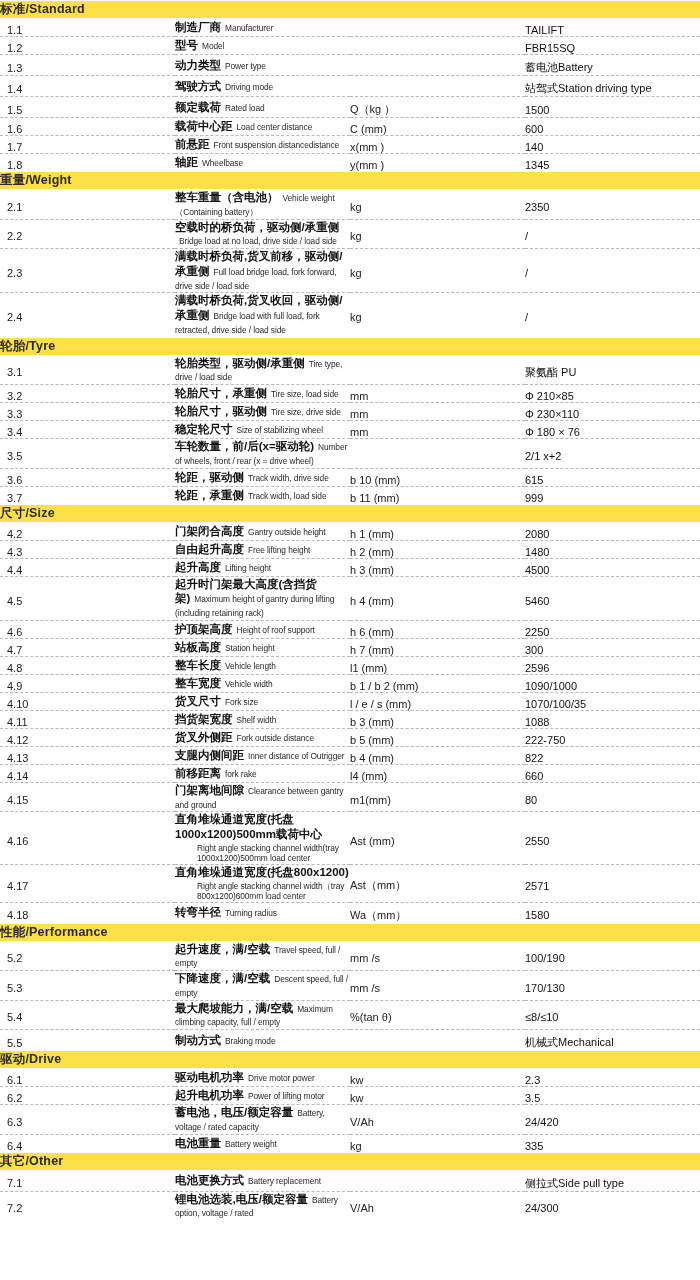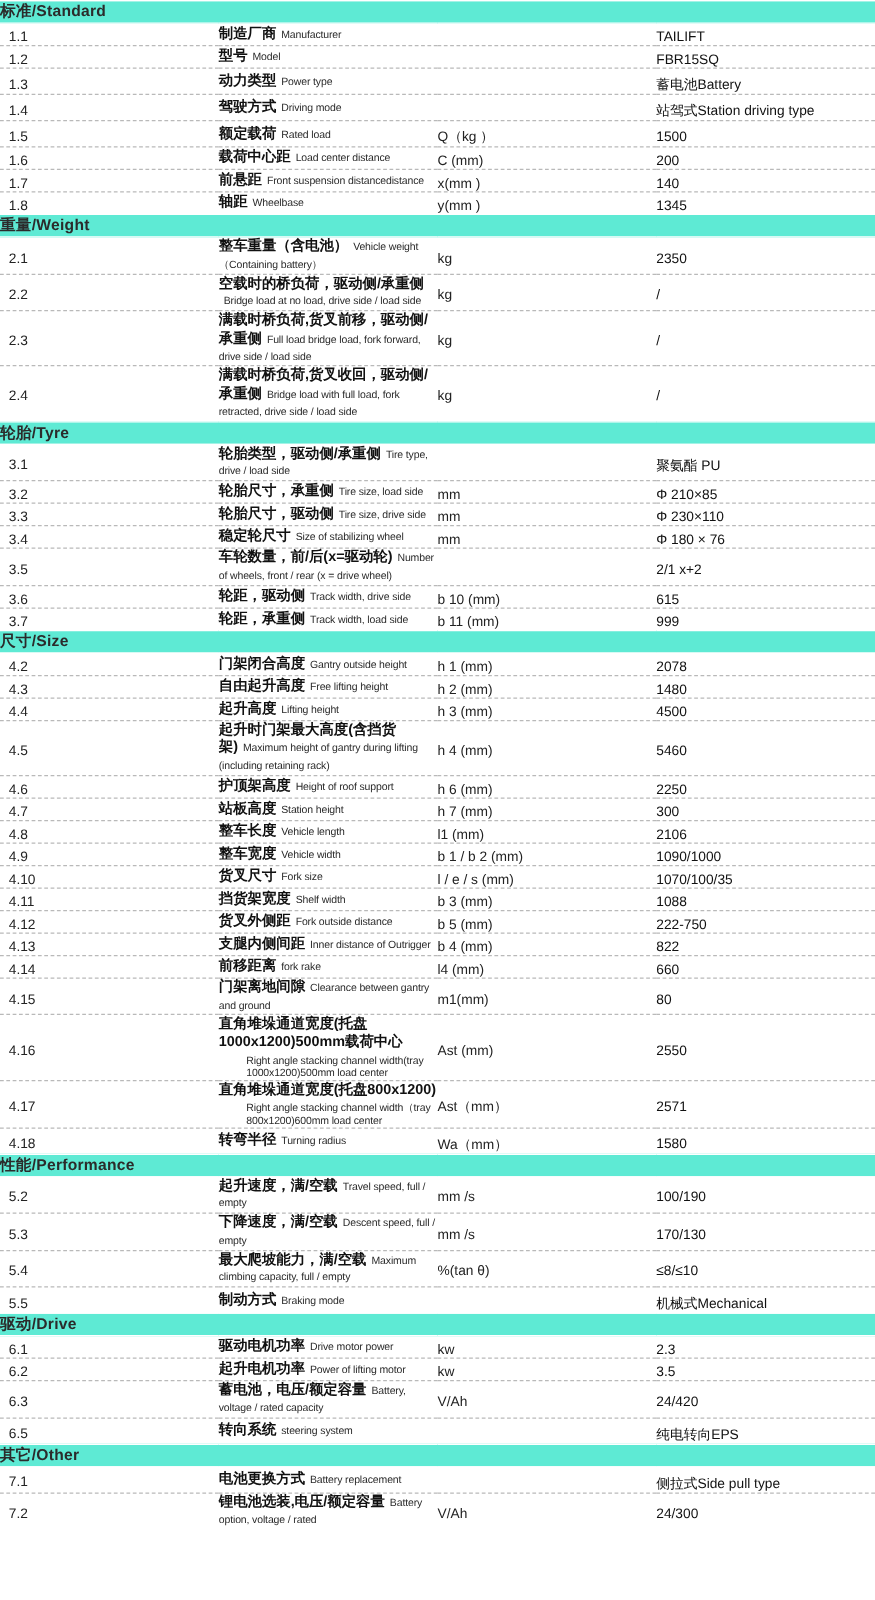--- a/index.html
+++ b/index.html
@@ -16,21 +16,21 @@
   #spec-table {
     width: 700px;
     border-collapse: collapse;
     table-layout: fixed;
   }
   #spec-table td {
     vertical-align: middle;
     padding: 0;
   }
   tr.section-row td {
-    background: #5eead4;
+    background: #fde047;
     padding: 4px 6px 5px 6px;
     font-size: 12.5px;
     font-weight: bold;
     color: #2b2b2b;
     letter-spacing: 0.2px;
     border-top: 1px solid #ffffff;
     border-bottom: 1px solid #ffffff;
   }
   tr.data-row td {
     border-bottom: 1px dashed #b9b9b9;
@@ -125,21 +125,21 @@
       <tr class="data-row">
         <td class="c-num">1.5</td>
         <td class="c-label"><span class="lab-cn">额定载荷</span><span class="lab-en">Rated load</span></td>
         <td class="c-unit nowrap">Q（kg ）</td>
         <td class="c-value nowrap">1500</td>
       </tr>
       <tr class="data-row">
         <td class="c-num">1.6</td>
         <td class="c-label"><span class="lab-cn">载荷中心距</span><span class="lab-en">Load center distance</span></td>
         <td class="c-unit nowrap">C (mm)</td>
-        <td class="c-value nowrap">200</td>
+        <td class="c-value nowrap">600</td>
       </tr>
       <tr class="data-row">
         <td class="c-num">1.7</td>
         <td class="c-label"><span class="lab-cn">前悬距</span><span class="lab-en">Front suspension distancedistance</span></td>
         <td class="c-unit nowrap">x(mm )</td>
         <td class="c-value nowrap">140</td>
       </tr>
       <tr class="data-row last-of-section">
         <td class="c-num">1.8</td>
         <td class="c-label"><span class="lab-cn">轴距</span><span class="lab-en">Wheelbase</span></td>
@@ -218,21 +218,21 @@
         <td class="c-unit nowrap">b 11 (mm)</td>
         <td class="c-value nowrap">999</td>
       </tr>
       <tr class="section-row">
         <td colspan="4">尺寸/Size</td>
       </tr>
       <tr class="data-row">
         <td class="c-num">4.2</td>
         <td class="c-label"><span class="lab-cn">门架闭合高度</span><span class="lab-en">Gantry outside height</span></td>
         <td class="c-unit nowrap">h 1 (mm)</td>
-        <td class="c-value nowrap">2078</td>
+        <td class="c-value nowrap">2080</td>
       </tr>
       <tr class="data-row">
         <td class="c-num">4.3</td>
         <td class="c-label"><span class="lab-cn">自由起升高度</span><span class="lab-en">Free lifting height</span></td>
         <td class="c-unit nowrap">h 2 (mm)</td>
         <td class="c-value nowrap">1480</td>
       </tr>
       <tr class="data-row">
         <td class="c-num">4.4</td>
         <td class="c-label"><span class="lab-cn">起升高度</span><span class="lab-en">Lifting height</span></td>
@@ -254,21 +254,21 @@
       <tr class="data-row">
         <td class="c-num">4.7</td>
         <td class="c-label"><span class="lab-cn">站板高度</span><span class="lab-en">Station height</span></td>
         <td class="c-unit nowrap">h 7 (mm)</td>
         <td class="c-value nowrap">300</td>
       </tr>
       <tr class="data-row">
         <td class="c-num">4.8</td>
         <td class="c-label"><span class="lab-cn">整车长度</span><span class="lab-en">Vehicle length</span></td>
         <td class="c-unit nowrap">l1  (mm)</td>
-        <td class="c-value nowrap">2106</td>
+        <td class="c-value nowrap">2596</td>
       </tr>
       <tr class="data-row">
         <td class="c-num">4.9</td>
         <td class="c-label"><span class="lab-cn">整车宽度</span><span class="lab-en">Vehicle width</span></td>
         <td class="c-unit nowrap">b 1 / b 2 (mm)</td>
         <td class="c-value nowrap">1090/1000</td>
       </tr>
       <tr class="data-row">
         <td class="c-num">4.10</td>
         <td class="c-label"><span class="lab-cn">货叉尺寸</span><span class="lab-en">Fork size</span></td>
@@ -364,25 +364,25 @@
         <td class="c-label"><span class="lab-cn">起升电机功率</span><span class="lab-en">Power of lifting motor</span></td>
         <td class="c-unit nowrap">kw</td>
         <td class="c-value nowrap">3.5</td>
       </tr>
       <tr class="data-row">
         <td class="c-num">6.3</td>
         <td class="c-label"><span class="lab-cn">蓄电池，电压/额定容量</span><span class="lab-en">Battery, voltage / rated capacity</span></td>
         <td class="c-unit nowrap">V/Ah</td>
         <td class="c-value nowrap">24/420</td>
       </tr>
-      <tr class="data-row last-of-section">
-        <td class="c-num">6.5</td>
-        <td class="c-label"><span class="lab-cn">转向系统</span><span class="lab-en">steering system</span></td>
-        <td class="c-unit nowrap"></td>
-        <td class="c-value nowrap">纯电转向EPS</td>
+      <tr class="data-row">
+        <td class="c-num">6.4</td>
+        <td class="c-label"><span class="lab-cn">电池重量</span><span class="lab-en">Battery weight</span></td>
+        <td class="c-unit nowrap">kg</td>
+        <td class="c-value nowrap">335</td>
       </tr>
       <tr class="section-row">
         <td colspan="4">其它/Other</td>
       </tr>
       <tr class="data-row">
         <td class="c-num">7.1</td>
         <td class="c-label"><span class="lab-cn">电池更换方式</span><span class="lab-en">Battery replacement</span></td>
         <td class="c-unit nowrap"></td>
         <td class="c-value nowrap">侧拉式Side pull type</td>
       </tr>

